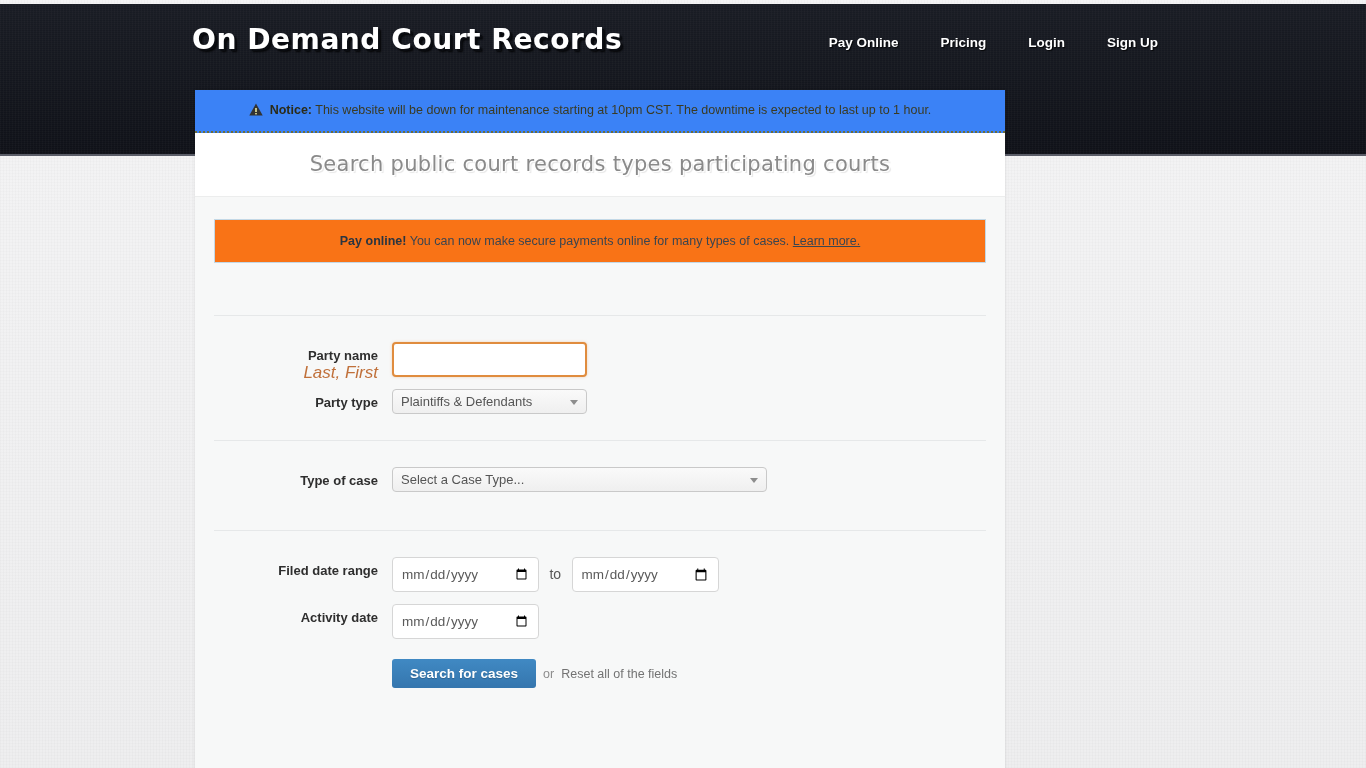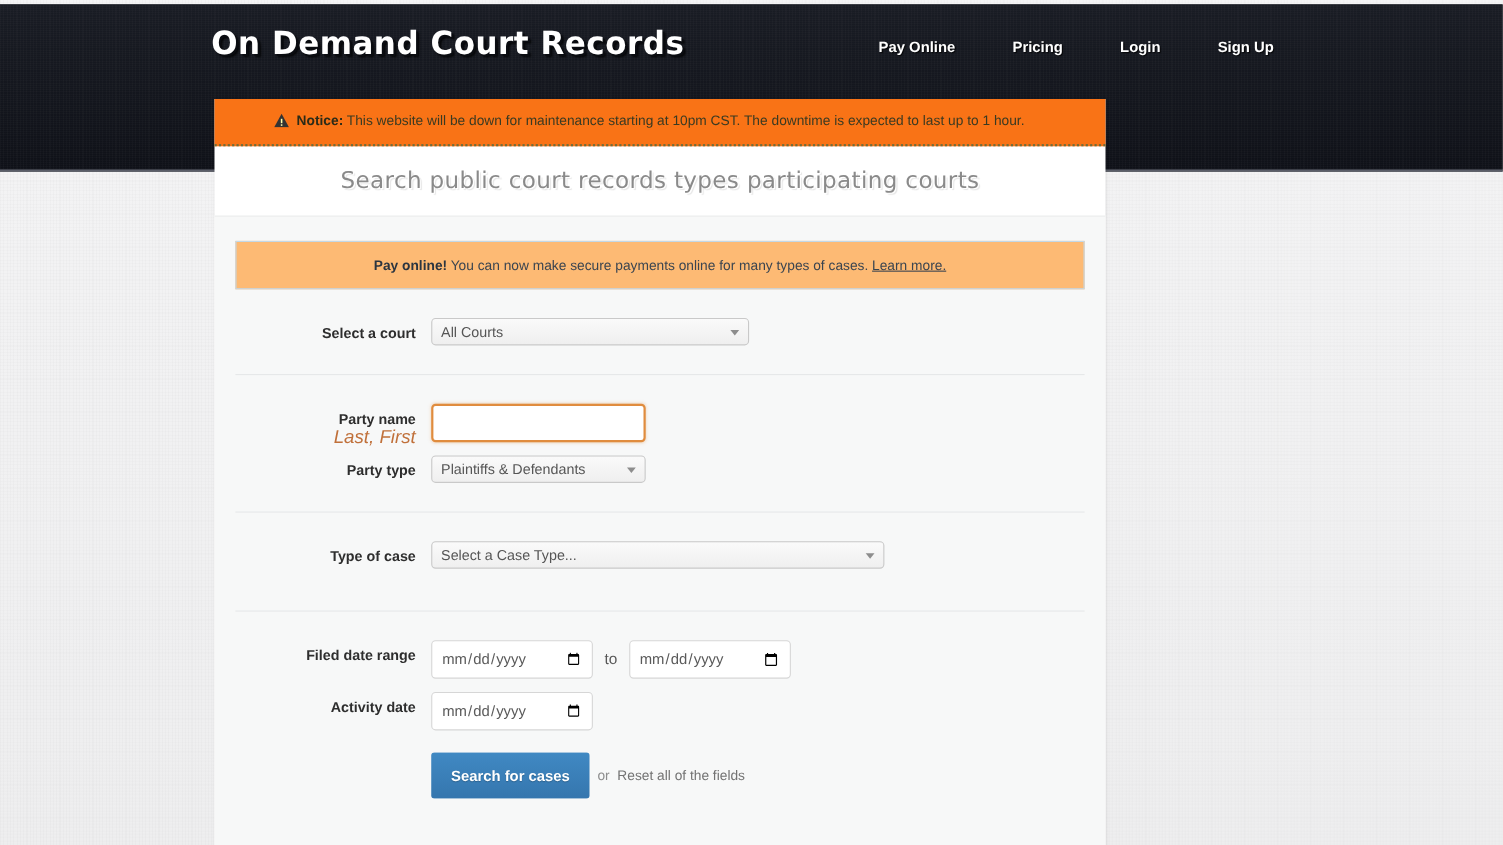--- a/index.html
+++ b/index.html
@@ -48,21 +48,21 @@
     white-space: nowrap;
     transform: scaleX(0.97);
     transform-origin: left center;
   }
   .main-nav {
     position: absolute;
     right: 188px;
     top: 27px;
     display: flex;
     align-items: center;
-    gap: 12px;
+    gap: 2px;
   }
   .nav-link {
     color: #ffffff;
     font-size: 13.5px;
     font-weight: bold;
     text-decoration: none;
     padding: 4px 20px;
     text-shadow: 1px 1px 1px rgba(0,0,0,0.8);
     white-space: nowrap;
     cursor: pointer;
@@ -75,21 +75,21 @@
     top: 90px;
     width: 810px;
     min-height: 678px;
     background: #ffffff;
     z-index: 2;
     box-shadow: 0 0 3px rgba(0,0,0,0.10);
   }
 
   
   .notice-bar {
-    background: #f97316;
+    background: #3b82f6;
     border-bottom: 2px dotted #6d6d3b;
     padding: 12px 58px 13px 38px;
     text-align: center;
     font-size: 12.5px;
     line-height: 16px;
     color: #3a3a22;
   }
   .notice-inner {
     display: inline;
   }
@@ -120,21 +120,21 @@
   
   .form-body {
     background: #f7f8f8;
     border-top: 1px solid #eceded;
     padding: 22px 0 0 0;
     min-height: 580px;
   }
 
   .info-box {
     margin: 0 19px 0 19px;
-    background: #fdba74;
+    background: #f97316;
     border: 1px solid #c3d8e6;
     padding: 13px 14px;
     text-align: center;
     font-size: 12.5px;
     color: #3b4550;
     line-height: 16px;
   }
   .info-strong { font-weight: bold; color: #2b3540; }
   .info-link {
     color: #3b4550;
@@ -202,21 +202,21 @@
     top: 50%;
     margin-top: -2px;
     width: 0; height: 0;
     border-left: 4px solid transparent;
     border-right: 4px solid transparent;
     border-top: 5px solid #8d8d8d;
     pointer-events: none;
   }
   .sel-court { width: 289px; }
   .sel-partytype { width: 195px; }
-  .sel-casetype { width: 412px; color: #b1b1b1; }
+  .sel-casetype { width: 375px; color: #b1b1b1; }
   .sel-casenum-a { width: 130px; height: 30px; }
   .sel-casenum-b { width: 76px; height: 30px; }
 
   input.txt {
     font-family: "Liberation Sans", sans-serif;
     font-size: 13px;
     color: #333;
     background: #ffffff;
     border: 1px solid #cccccc;
     border-radius: 4px;
@@ -253,21 +253,21 @@
 
   .btn-primary {
     background: #3a7fba;
     background-image: linear-gradient(180deg, #4089c3 0%, #3576ae 100%);
     border: 0;
     color: #ffffff;
     font-family: "Liberation Sans", sans-serif;
     font-size: 13.5px;
     font-weight: bold;
     padding: 0 18px;
-    height: 42px;
+    height: 29px;
     border-radius: 3px;
     cursor: pointer;
     text-shadow: 0 1px 1px rgba(0,0,0,0.22);
   }
   .or-text { color: #8d8d8d; font-size: 12.5px; padding: 0 7px; }
   .reset-link {
     color: #737373;
     font-size: 12.5px;
     text-decoration: none;
     cursor: pointer;
@@ -306,33 +306,20 @@
   <h1 class="page-heading">Search public court records types participating courts</h1>
 
   <div class="form-body">
 
     <div class="info-box">
       <span class="info-strong">Pay online!</span><span> You can now make secure payments online for many types of cases. </span><a class="info-link">Learn more.</a>
     </div>
 
     <div class="spacer-a"></div>
 
-    <div class="section">
-      <div class="form-row">
-        <div class="row-label">Select a court</div>
-        <div class="row-field">
-          <span class="sel-wrap">
-            <select class="sel sel-court">
-              <option>All Courts</option>
-            </select>
-            <span class="sel-arrow"></span>
-          </span>
-        </div>
-      </div>
-    </div>
 
     <div class="spacer-a"></div>
     <hr class="divider">
     <div class="spacer-a"></div>
 
     <div class="section">
       <div class="form-row">
         <div class="row-label">
           <span>Party name</span>
           <span class="sub">Last, First</span>

